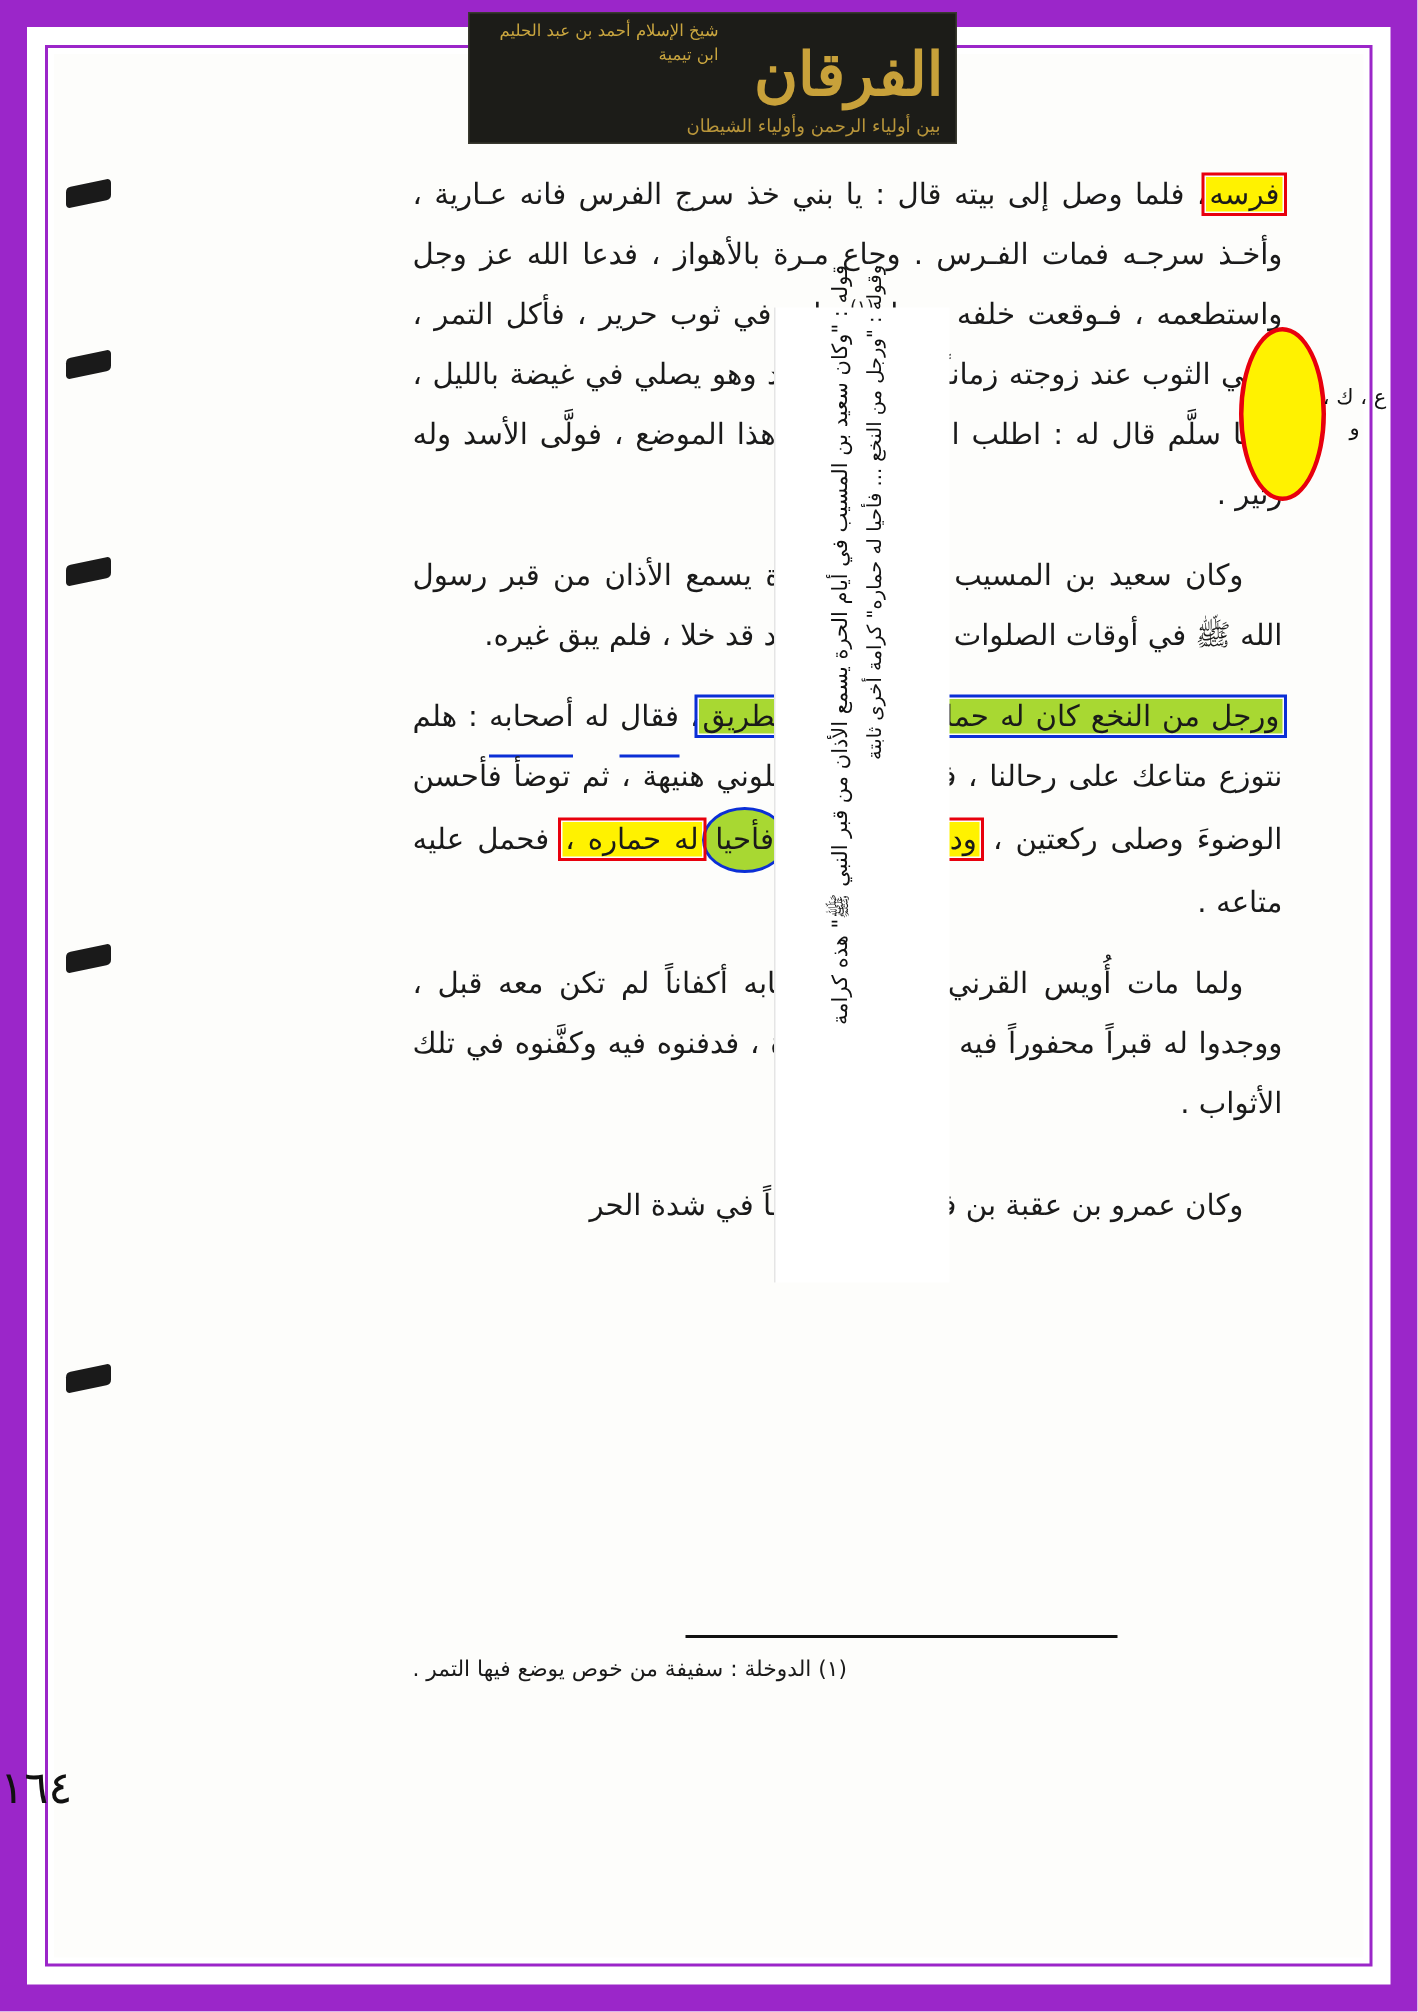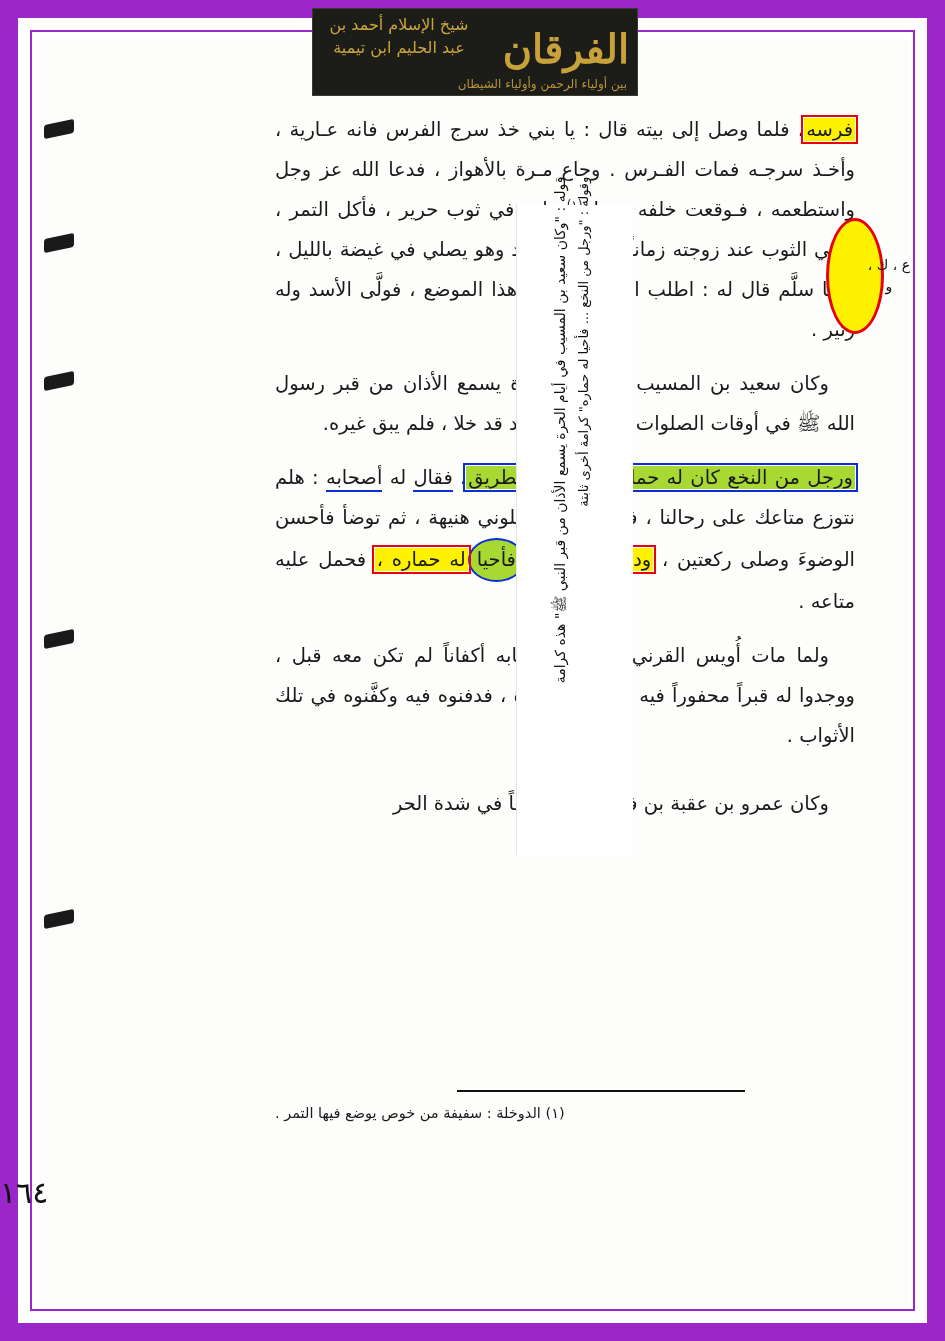--- a/index.html
+++ b/index.html
@@ -77,24 +77,24 @@
     color: #c8a13a;
     letter-spacing: 1px;
     direction: rtl;
     margin-top: 11px;
   }
   .banner .bn-left {
     position: absolute;
     left: 6px;
     top: 4px;
     width: 160px;
-    text-align: center;
+    text-align: right;
     direction: rtl;
     color: #caa63f;
-    font-size: 16px;
+    font-size: 11px;
     line-height: 1.45;
   }
   .banner .bn-sub {
     position: absolute;
     right: 10px;
     bottom: 4px;
     direction: rtl;
     color: #b8953a;
     font-size: 12px;
   }
@@ -129,21 +129,21 @@
   .box-red {
     outline: 2px solid #e8000d;
     outline-offset: 1px;
   }
   .box-blue {
     outline: 2px solid #0b2fd6;
     outline-offset: 1px;
   }
   .u-blue {
     border-bottom: 2px solid #0b2fd6;
-    padding-bottom: 1px;
+    padding-bottom: 14px;
   }
   .ellipse-blue {
     display: inline-block;
     border: 2px solid #0b2fd6;
     border-radius: 50%;
     padding: 0 7px;
     background: #a8d832;
   }
   .sup { font-size: 12px; vertical-align: super; }
   .note-block {
@@ -177,21 +177,21 @@
     top: 218px;
     width: 52px;
     height: 110px;
     border: 3px solid #e8000d;
     border-radius: 50%;
     background: #fff200;
     z-index: 5;
   }
   .note-ellipse .ne-txt {
     position: absolute;
-    left: 0; top: 0;
+    left: 14px; top: 0;
     width: 52px; height: 110px;
     display: flex;
     align-items: center;
     justify-content: center;
     direction: rtl;
     font-size: 14px;
     color: #111;
     line-height: 1.5;
     text-align: center;
     padding-left: 34px;

